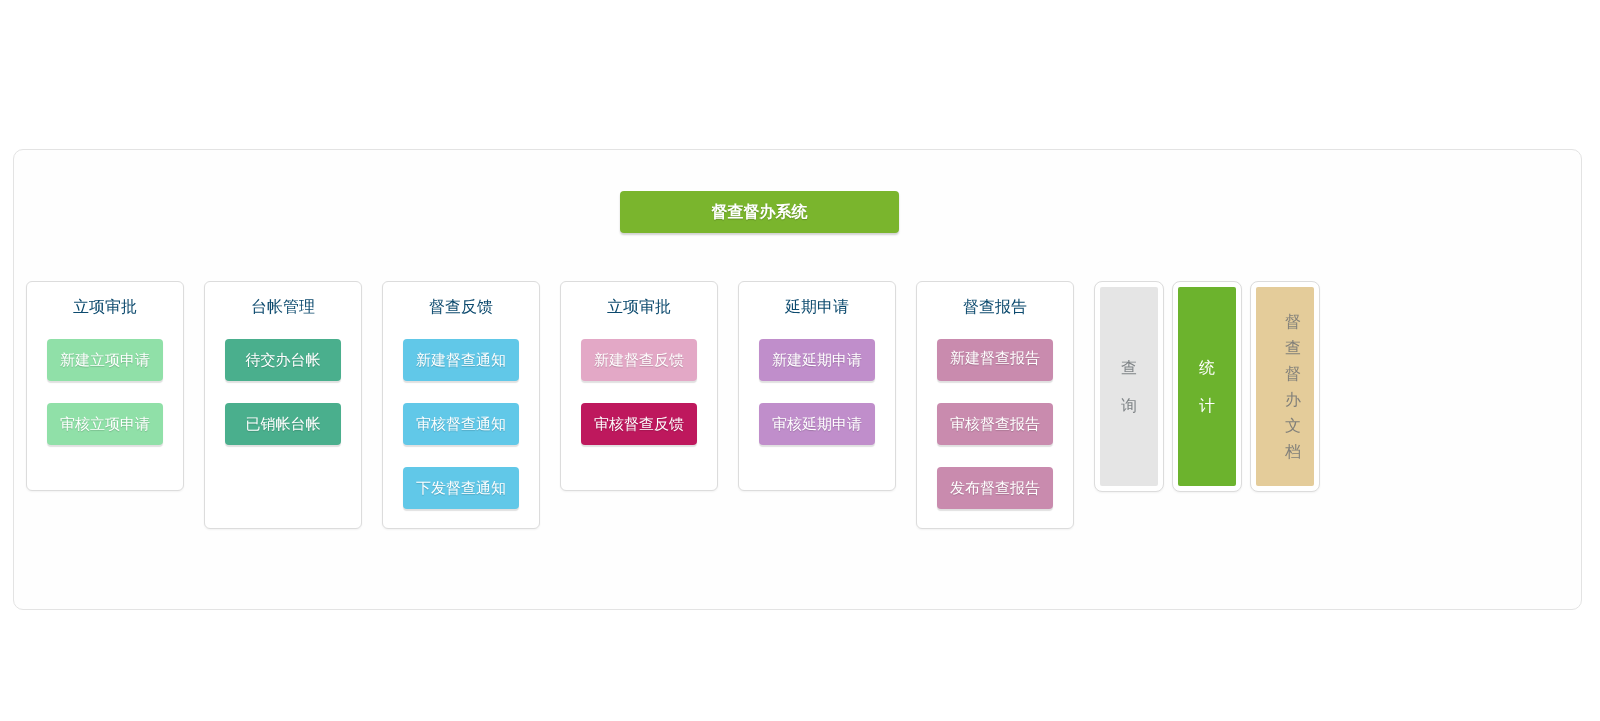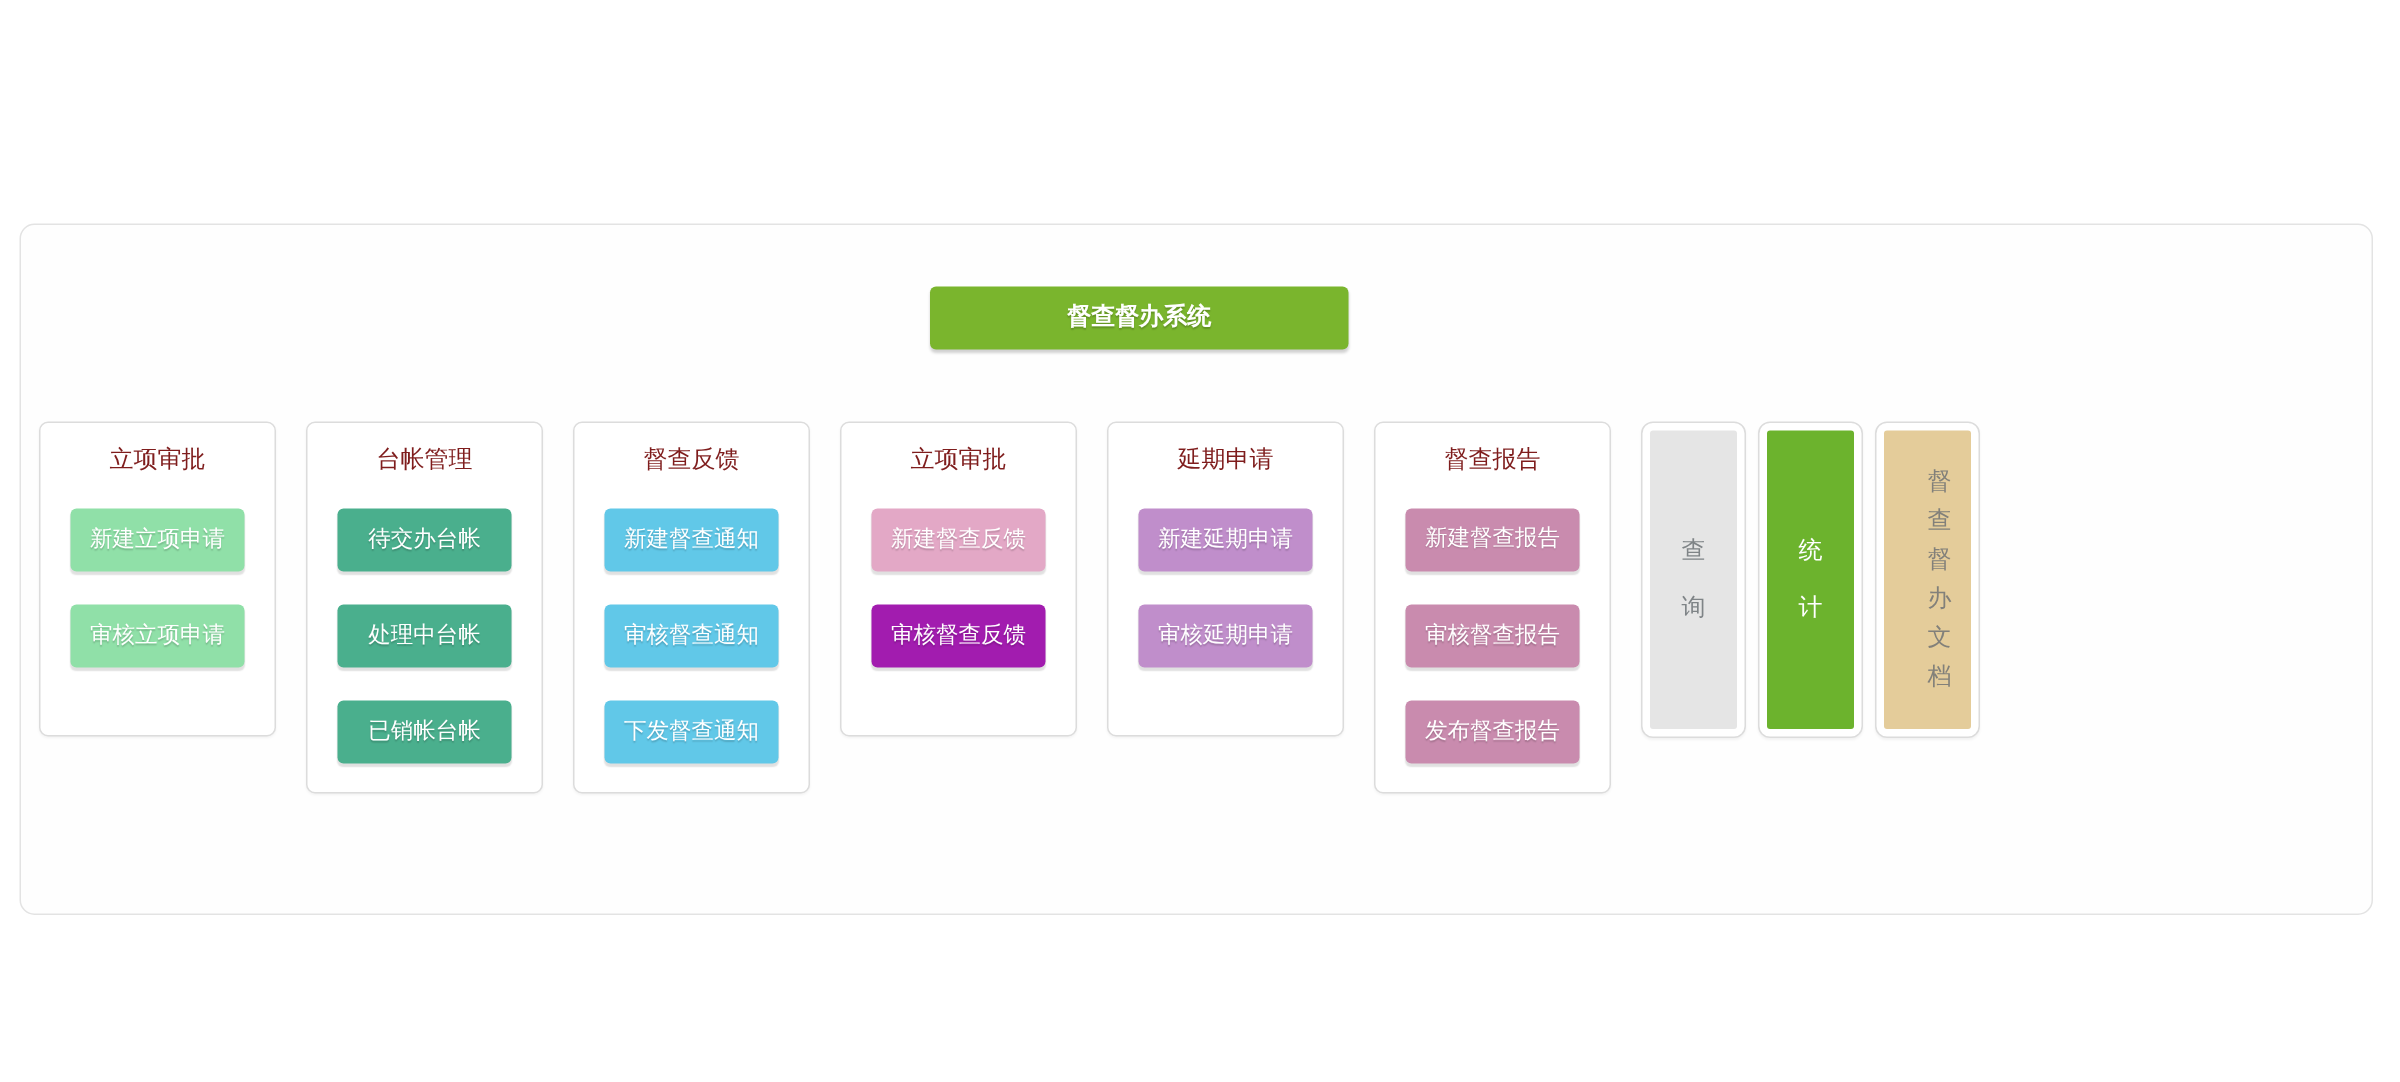--- a/index.html
+++ b/index.html
@@ -44,21 +44,21 @@
     margin-right: 20px;
     background: #ffffff;
     border: 1px solid #dcdcdc;
     border-radius: 6px;
     box-shadow: 0 1px 2px rgba(0,0,0,0.05);
     padding-top: 15px;
   }
   .card.tall { height: 248px; }
   .card-title {
     font-size: 16px;
-    color: #7f1d1d;
+    color: #0c4a6e;
     text-align: center;
     height: 20px;
     line-height: 20px;
   }
   .btn {
     display: block;
     width: 116px;
     height: 42px;
     margin: 22px auto 0;
     border-radius: 4px;
@@ -111,36 +111,35 @@
 
     <div class="card">
       <div class="card-title">立项审批</div>
       <div class="btn" style="background-color: rgb(144, 224, 168);">新建立项申请</div>
       <div class="btn" style="background-color: rgb(144, 224, 168);">审核立项申请</div>
     </div>
 
     <div class="card tall">
       <div class="card-title">台帐管理</div>
       <div class="btn" style="background-color: rgb(74, 175, 141);">待交办台帐</div>
-      <div class="btn" style="background-color: rgb(74, 175, 141);">处理中台帐</div>
       <div class="btn" style="background-color: rgb(74, 175, 141);">已销帐台帐</div>
     </div>
 
     <div class="card tall">
       <div class="card-title">督查反馈</div>
       <div class="btn" style="background-color: rgb(97, 200, 232);">新建督查通知</div>
       <div class="btn" style="background-color: rgb(97, 200, 232);">审核督查通知</div>
       <div class="btn" style="background-color: rgb(97, 200, 232);">下发督查通知</div>
     </div>
 
 
     <div class="card">
       <div class="card-title">立项审批</div>
       <div class="btn" style="background-color: rgb(227, 168, 198);">新建督查反馈</div>
-      <div class="btn" style="background-color: #a21caf;">审核督查反馈</div>
+      <div class="btn" style="background-color: #be185d;">审核督查反馈</div>
     </div>
 
     <div class="card">
       <div class="card-title">延期申请</div>
       <div class="btn" style="background-color: rgb(192, 142, 203);">新建延期申请</div>
       <div class="btn" style="background-color: rgb(192, 142, 203);">审核延期申请</div>
     </div>
 
     <div class="card tall">
       <div class="card-title">督查报告</div>

